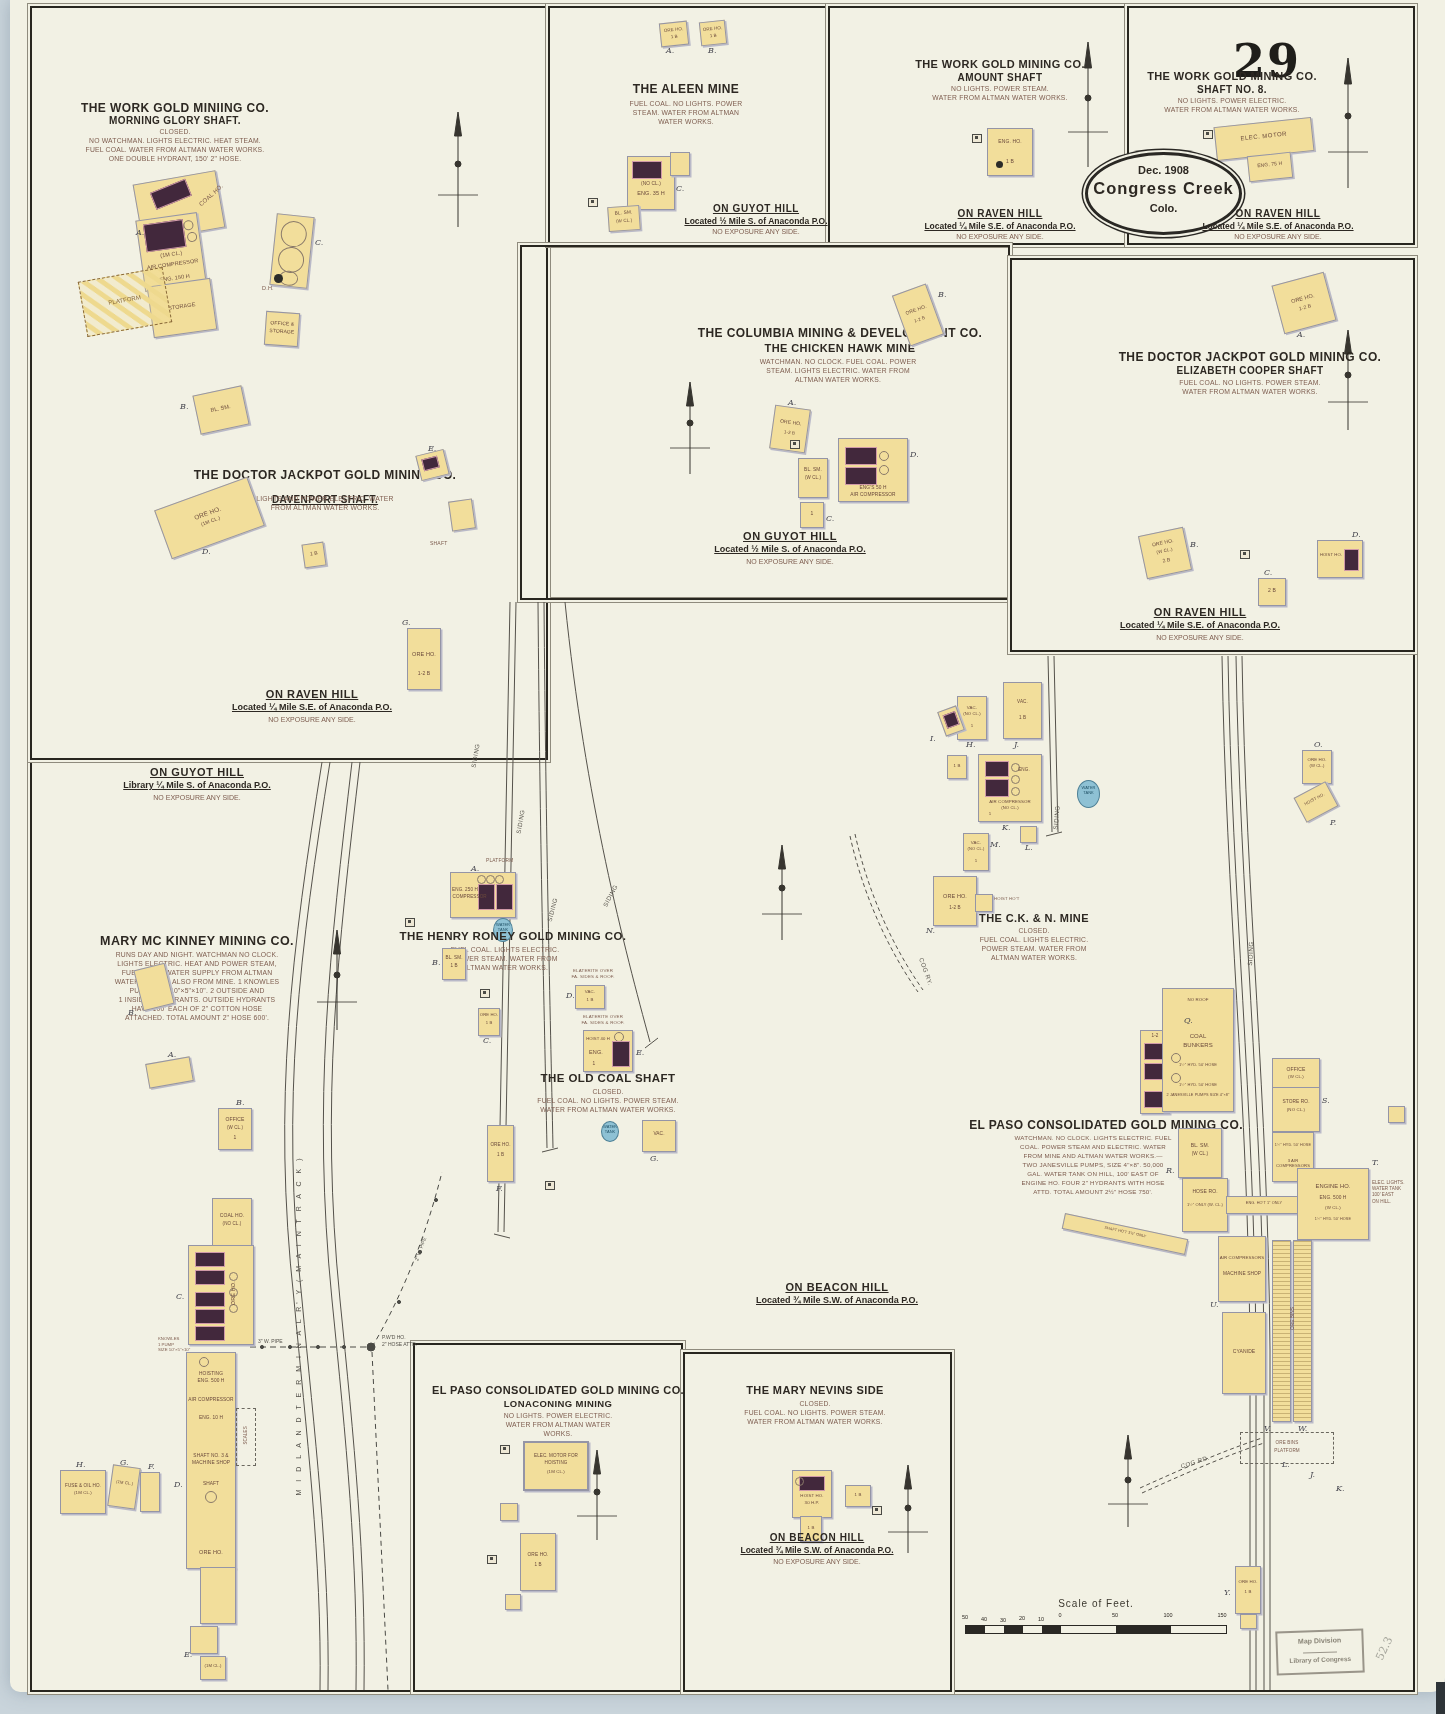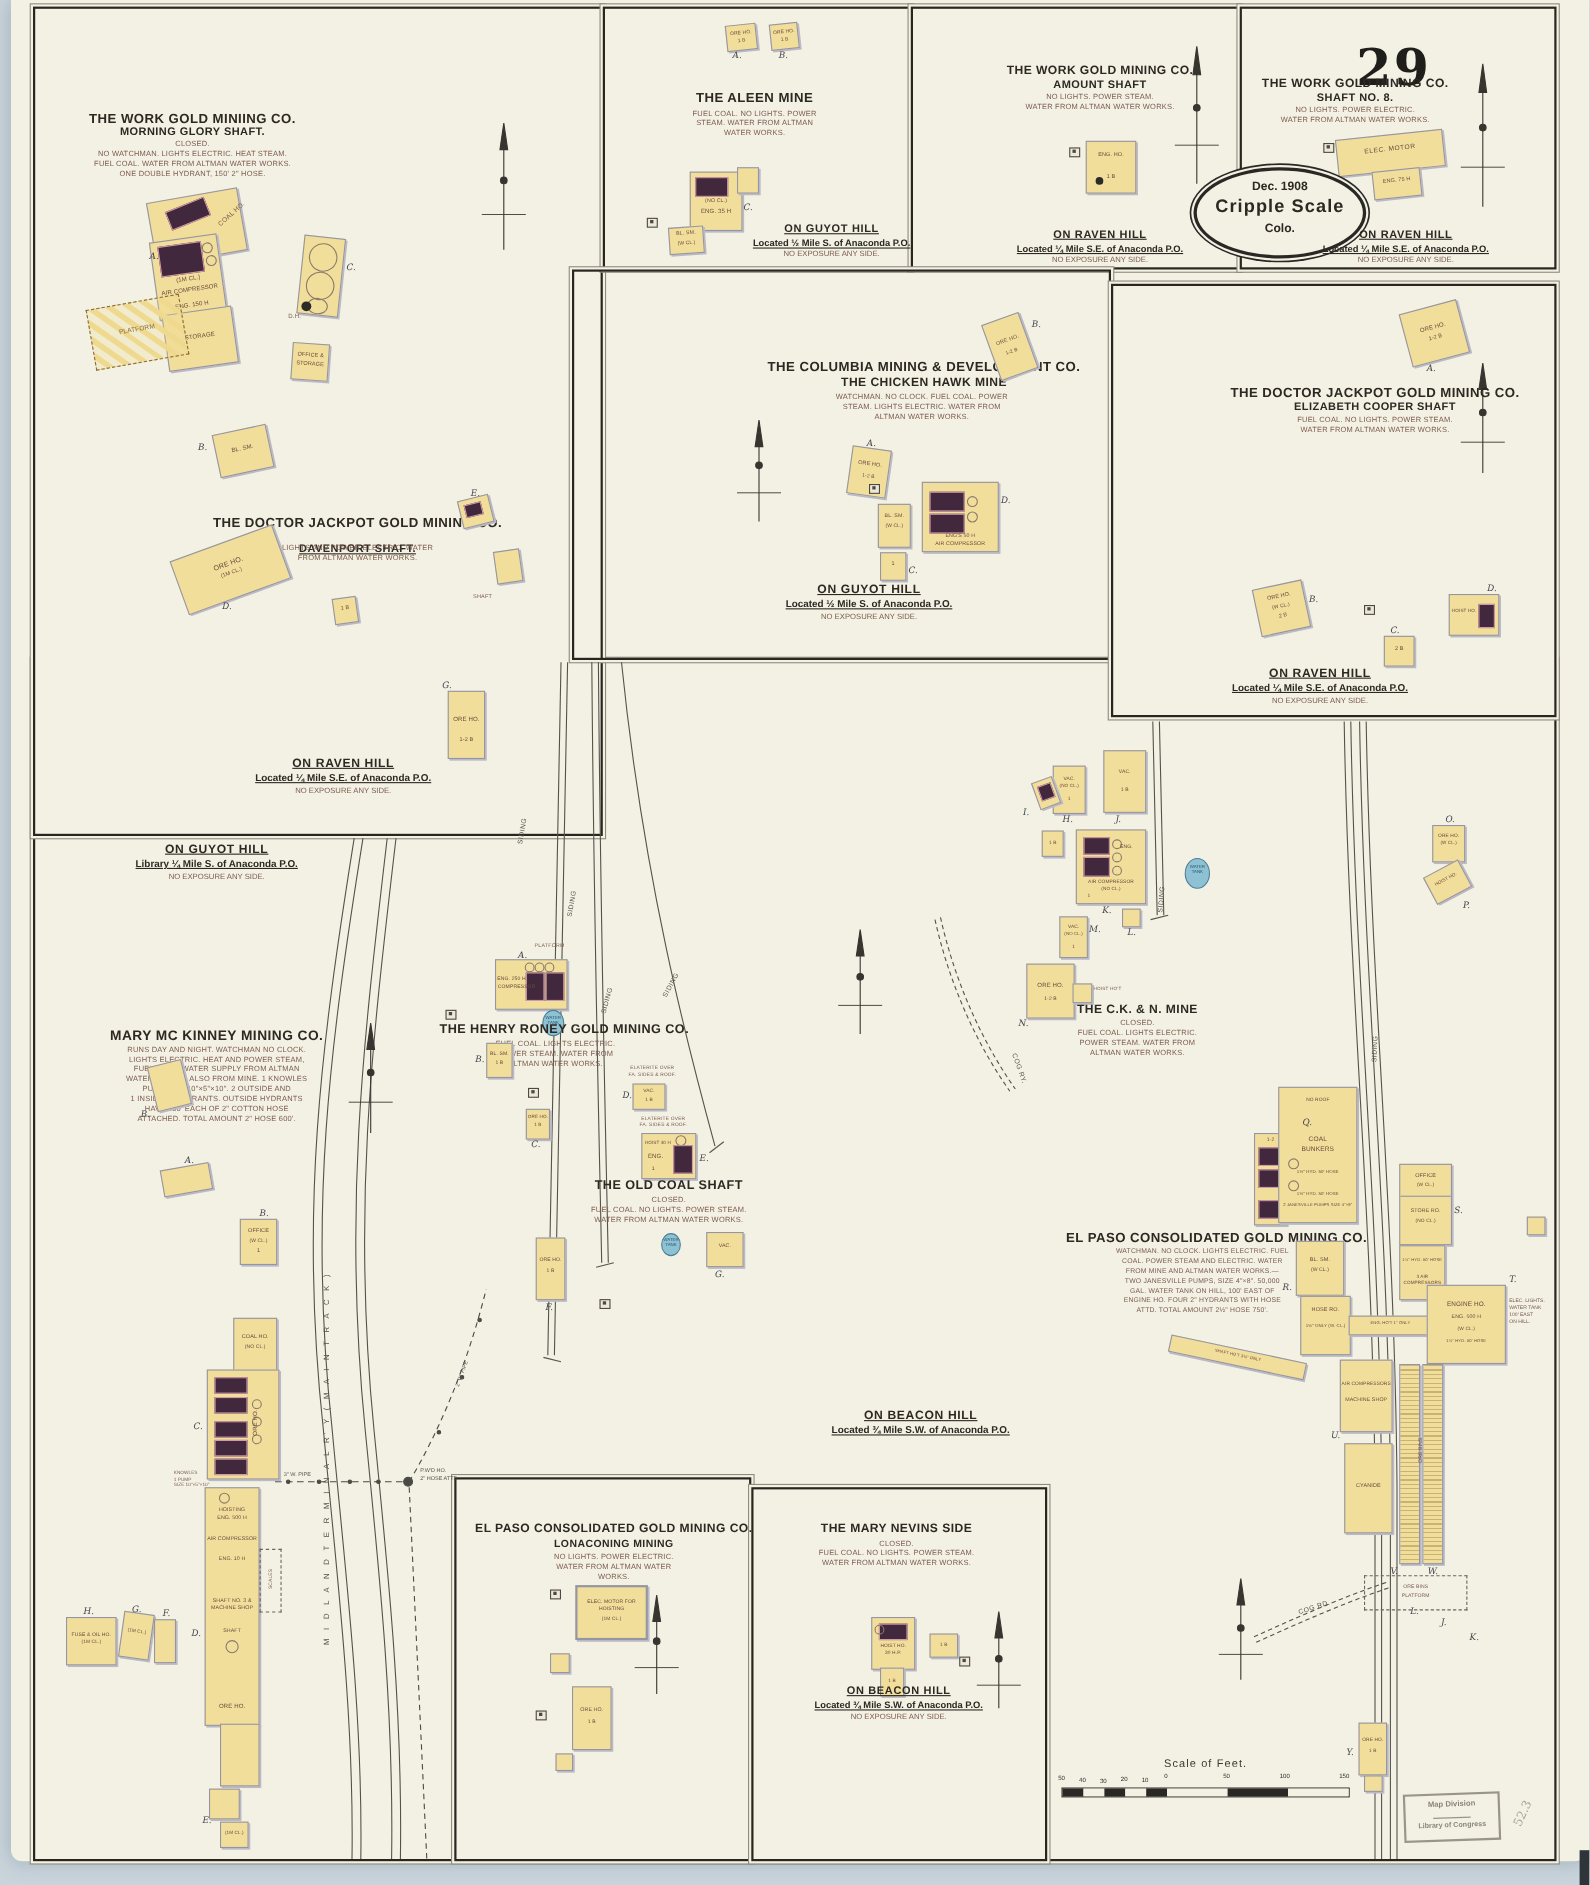--- a/index.html
+++ b/index.html
@@ -283,21 +283,21 @@
   <div class="ab tc t-note" style="left:1232px;top:106px;">WATER FROM ALTMAN WATER WORKS.</div>
   <div class="bldg" style="left:1215px;top:122px;width:96px;height:32px;transform:rotate(-6deg);">
     <span class="bt" style="top:10px;font-size:6px;letter-spacing:.5px;">ELEC. MOTOR</span>
   </div>
   <div class="bldg" style="left:1248px;top:154px;width:42px;height:24px;transform:rotate(-6deg);">
     <span class="bt" style="top:7px;font-size:5px;">ENG. 75 H</span>
   </div>
   <div class="hyd" style="left:1203px;top:130px;"></div>
   <div class="oval" style="left:1085px;top:152px;width:151px;height:77px;">
     <div class="ab tc" style="left:50%;top:9px;font-size:11px;font-weight:bold;">Dec. 1908</div>
-    <div class="ab tc" style="left:50%;top:24px;font-size:16.5px;font-weight:bold;letter-spacing:1px;">Cripple Scale</div>
+    <div class="ab tc" style="left:50%;top:24px;font-size:16.5px;font-weight:bold;letter-spacing:1px;">Congress Creek</div>
     <div class="ab tc" style="left:50%;top:47px;font-size:11px;font-weight:bold;">Colo.</div>
   </div>
   <div class="ab tc loc1" style="left:1278px;top:208px;font-size:10px;">ON RAVEN HILL</div>
   <div class="ab tc loc2" style="left:1278px;top:221px;font-size:8.5px;">Located ¼ Mile S.E. of Anaconda P.O.</div>
   <div class="ab tc loc3" style="left:1278px;top:233px;">NO EXPOSURE ANY SIDE.</div>
 
   <div class="ab tc t-big" style="left:840px;top:326px;">THE COLUMBIA MINING &amp; DEVELOPMENT CO.</div>
   <div class="ab tc t-sub" style="left:840px;top:342px;font-size:11px;">THE CHICKEN HAWK MINE</div>
   <div class="ab tc t-note" style="left:838px;top:358px;">WATCHMAN. NO CLOCK. FUEL COAL. POWER</div>
   <div class="ab tc t-note" style="left:838px;top:367px;">STEAM. LIGHTS ELECTRIC. WATER FROM</div>

